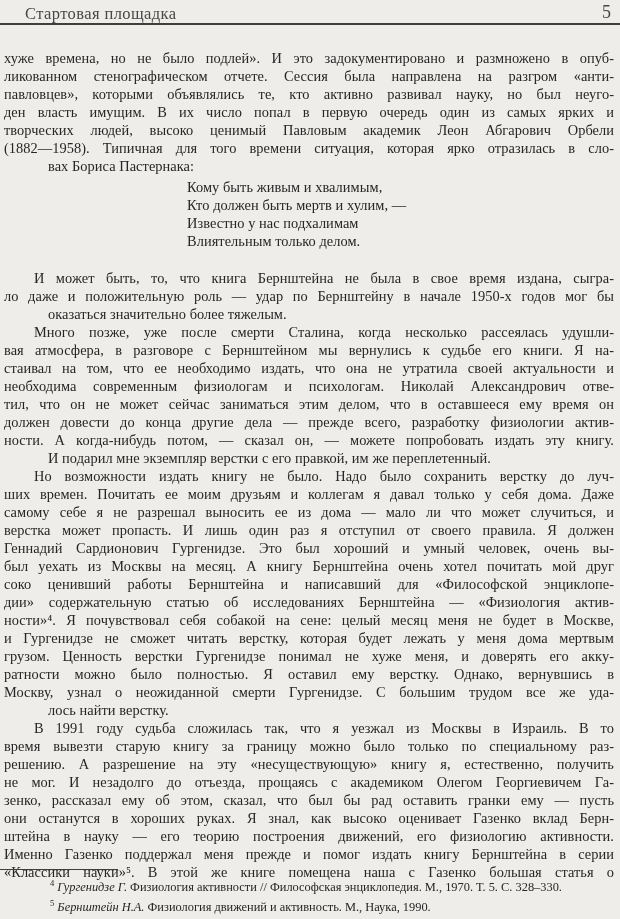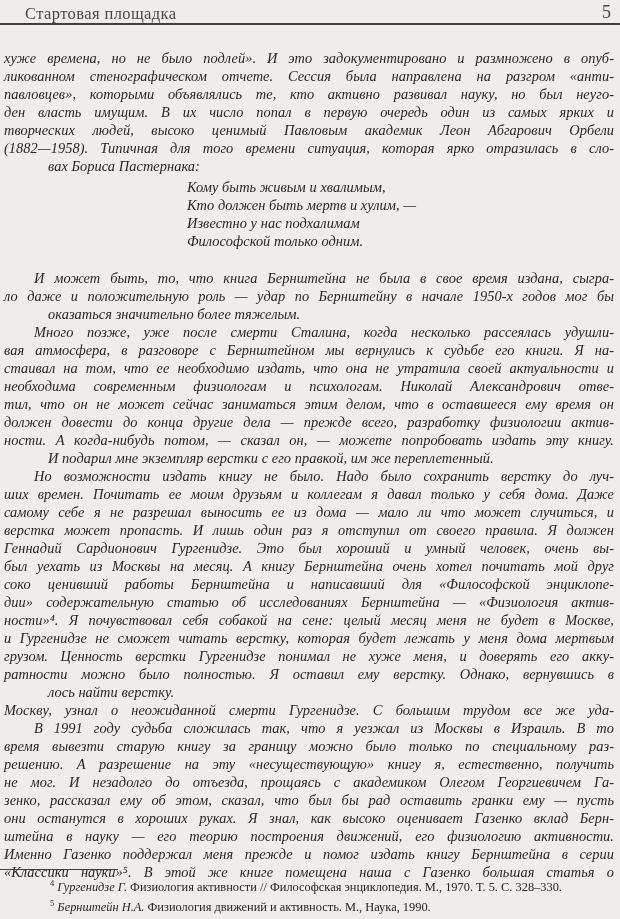--- a/index.html
+++ b/index.html
@@ -32,21 +32,20 @@
     font-size:18px;
   }
   .header-rule{
     position:absolute;top:23px;left:0;width:620px;height:0;
     border-top:2px solid var(--rule);
   }
   .body-text{
     position:absolute;top:49px;left:4px;width:610px;
     font-size:14.4px;line-height:18px;
     letter-spacing:.05px;
-    font-style:italic;
   }
   .para{margin:0;}
   .line{
     text-align:justify;
     text-align-last:justify;
   }
   .line.first{text-indent:30px;}
   .line.endline{text-align-last:left;margin-left:44px;}
   .para.verse{margin:3px 0 19px 183px;}
   .vline{text-align:left;text-align-last:left;}
@@ -79,21 +78,21 @@
         <div class="line">павловцев», которыми объявлялись те, кто активно развивал науку, но был неуго-</div>
         <div class="line">ден власть имущим. В их число попал в первую очередь один из самых ярких и</div>
         <div class="line">творческих людей, высоко ценимый Павловым академик Леон Абгарович Орбели</div>
         <div class="line">(1882—1958). Типичная для того времени ситуация, которая ярко отразилась в сло-</div>
         <div class="line endline">вах Бориса Пастернака:</div>
       </div>
       <div class="para verse">
         <div class="vline">Кому быть живым и хвалимым,</div>
         <div class="vline">Кто должен быть мертв и хулим, —</div>
         <div class="vline">Известно у нас подхалимам</div>
-        <div class="vline">Философской только одним.</div>
+        <div class="vline">Влиятельным только делом.</div>
       </div>
       <div class="para indent">
         <div class="line first">И может быть, то, что книга Бернштейна не была в свое время издана, сыгра-</div>
         <div class="line">ло даже и положительную роль — удар по Бернштейну в начале 1950-х годов мог бы</div>
         <div class="line endline">оказаться значительно более тяжелым.</div>
       </div>
       <div class="para indent">
         <div class="line first">Много позже, уже после смерти Сталина, когда несколько рассеялась удушли-</div>
         <div class="line">вая атмосфера, в разговоре с Бернштейном мы вернулись к судьбе его книги. Я на-</div>
         <div class="line">стаивал на том, что ее необходимо издать, что она не утратила своей актуальности и</div>
@@ -109,22 +108,22 @@
         <div class="line">самому себе я не разрешал выносить ее из дома — мало ли что может случиться, и</div>
         <div class="line">верстка может пропасть. И лишь один раз я отступил от своего правила. Я должен</div>
         <div class="line">Геннадий Сардионович Гургенидзе. Это был хороший и умный человек, очень вы-</div>
         <div class="line">был уехать из Москвы на месяц. А книгу Бернштейна очень хотел почитать мой друг</div>
         <div class="line">соко ценивший работы Бернштейна и написавший для «Философской энциклопе-</div>
         <div class="line">дии» содержательную статью об исследованиях Бернштейна — «Физиология актив-</div>
         <div class="line">ности»⁴. Я почувствовал себя собакой на сене: целый месяц меня не будет в Москве,</div>
         <div class="line">и Гургенидзе не сможет читать верстку, которая будет лежать у меня дома мертвым</div>
         <div class="line">грузом. Ценность верстки Гургенидзе понимал не хуже меня, и доверять его акку-</div>
         <div class="line">ратности можно было полностью. Я оставил ему верстку. Однако, вернувшись в</div>
+        <div class="line">Москву, узнал о неожиданной смерти Гургенидзе. С большим трудом все же уда-</div>
         <div class="line endline">лось найти верстку.</div>
-        <div class="line">Москву, узнал о неожиданной смерти Гургенидзе. С большим трудом все же уда-</div>
       </div>
       <div class="para indent">
         <div class="line first">В 1991 году судьба сложилась так, что я уезжал из Москвы в Израиль. В то</div>
         <div class="line">время вывезти старую книгу за границу можно было только по специальному раз-</div>
         <div class="line">решению. А разрешение на эту «несуществующую» книгу я, естественно, получить</div>
         <div class="line">не мог. И незадолго до отъезда, прощаясь с академиком Олегом Георгиевичем Га-</div>
         <div class="line">зенко, рассказал ему об этом, сказал, что был бы рад оставить гранки ему — пусть</div>
         <div class="line">они останутся в хороших руках. Я знал, как высоко оценивает Газенко вклад Берн-</div>
         <div class="line">штейна в науку — его теорию построения движений, его физиологию активности.</div>
         <div class="line">Именно Газенко поддержал меня прежде и помог издать книгу Бернштейна в серии</div>

